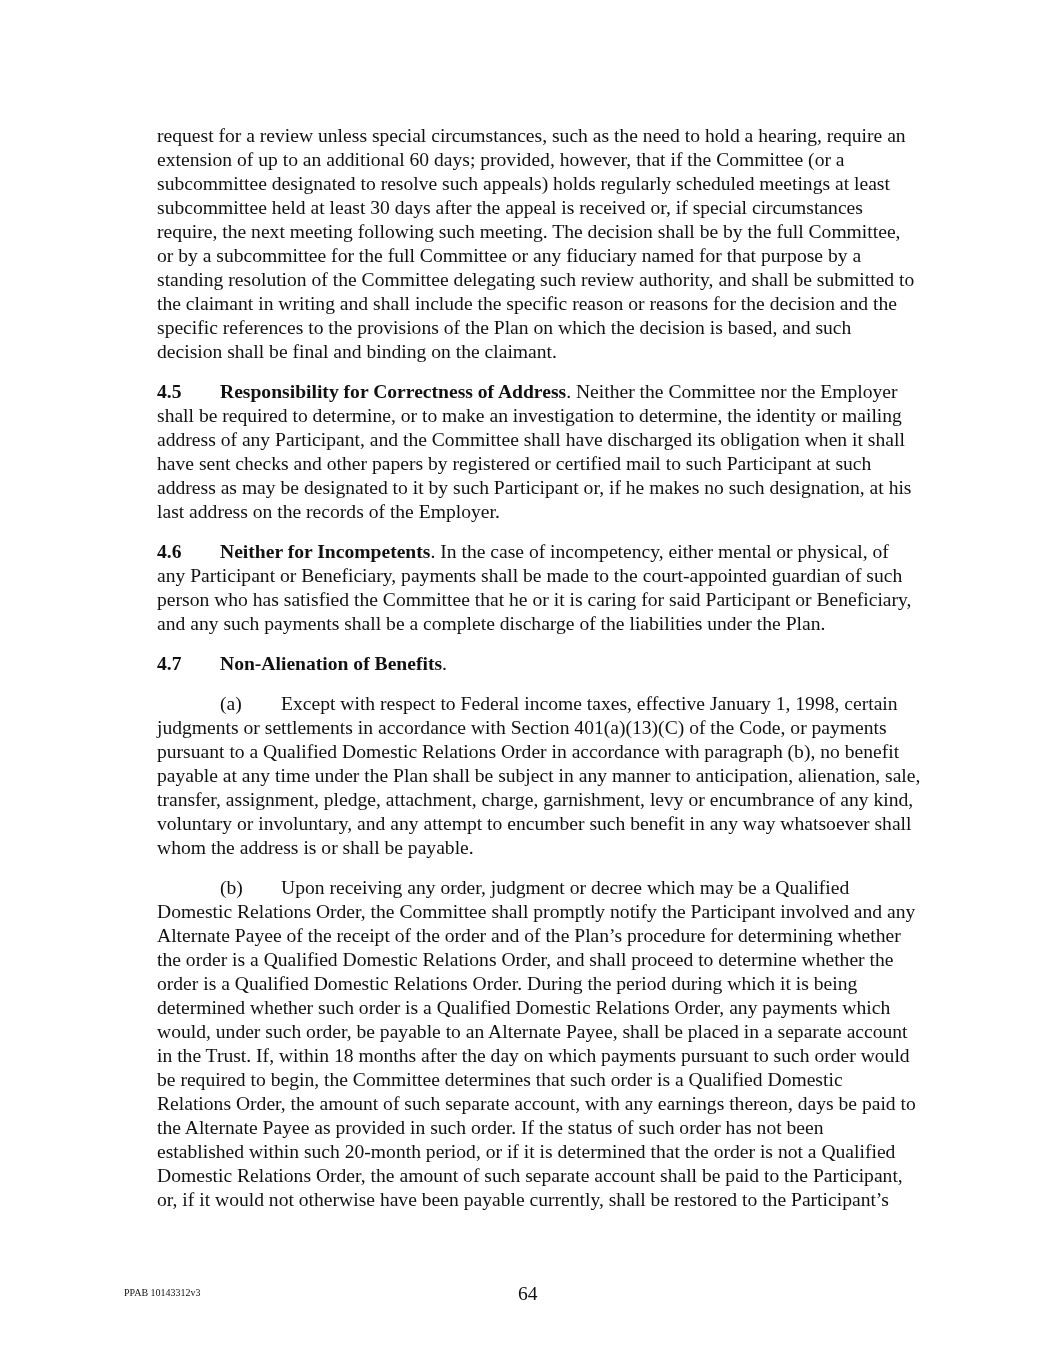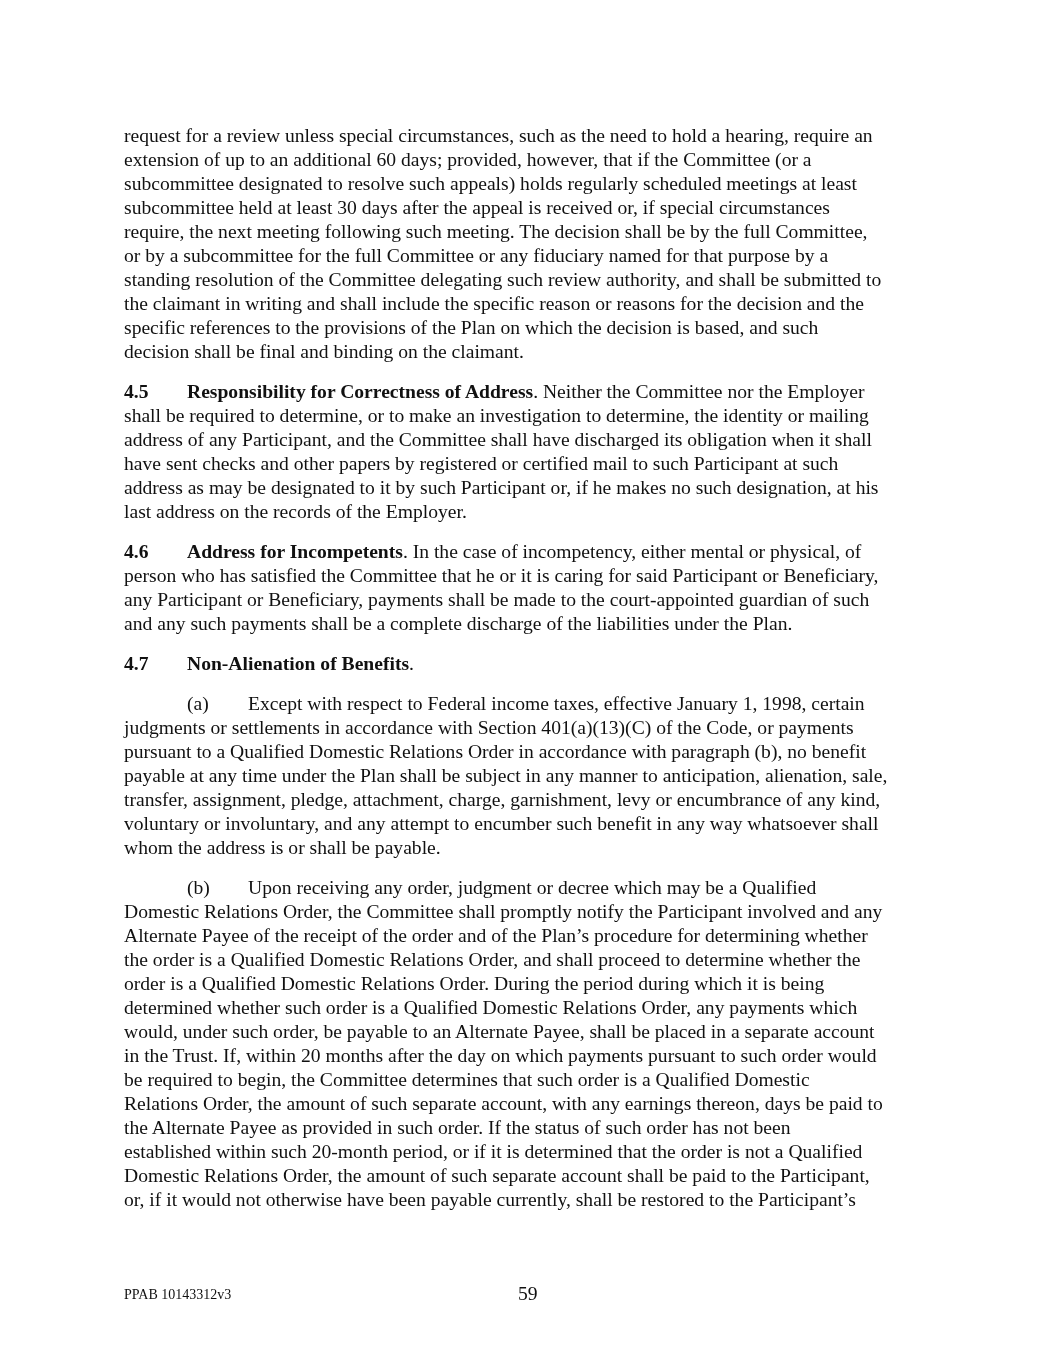--- a/index.html
+++ b/index.html
@@ -20,20 +20,21 @@
       left: 124px;
       top: 124px;
       width: 815px;
     }
     .line {
       display: block;
       white-space: nowrap;
       font-size: 19.6px;
       line-height: 24px;
       height: 24px;
+      margin-left: 33px;
     }
     .para {
       margin: 0 0 16px 0;
     }
     .sec-num {
       font-weight: bold;
       display: inline-block;
       width: 63px;
     }
     .sec-title {
@@ -51,21 +52,21 @@
       position: absolute;
       top: 1283px;
       left: 124px;
       width: 815px;
       height: 20px;
     }
     .footer-id {
       position: absolute;
       left: 0;
       top: 4px;
-      font-size: 14px;
+      font-size: 10px;
     }
     .footer-page {
       position: absolute;
       left: 394px;
       top: 0;
       font-size: 19.6px;
     }
   </style>
 </head>
 <body>
@@ -88,23 +89,23 @@
   <div class="para">
     <span class="line"><span class="sec-num">4.5</span><span class="sec-title">Responsibility for Correctness of Address</span><span>.  Neither the Committee nor the Employer</span></span>
     <span class="line">shall be required to determine, or to make an investigation to determine, the identity or mailing</span>
     <span class="line">address of any Participant, and the Committee shall have discharged its obligation when it shall</span>
     <span class="line">have sent checks and other papers by registered or certified mail to such Participant at such</span>
     <span class="line">address as may be designated to it by such Participant or, if he makes no such designation, at his</span>
     <span class="line">last address on the records of the Employer.</span>
   </div>
 
   <div class="para">
-    <span class="line"><span class="sec-num">4.6</span><span class="sec-title">Address for Incompetents</span><span>.  In the case of incompetency, either mental or physical, of</span></span>
+    <span class="line"><span class="sec-num">4.6</span><span class="sec-title">Neither for Incompetents</span><span>.  In the case of incompetency, either mental or physical, of</span></span>
+    <span class="line">any Participant or Beneficiary, payments shall be made to the court-appointed guardian of such</span>
     <span class="line">person who has satisfied the Committee that he or it is caring for said Participant or Beneficiary,</span>
-    <span class="line">any Participant or Beneficiary, payments shall be made to the court-appointed guardian of such</span>
     <span class="line">and any such payments shall be a complete discharge of the liabilities under the Plan.</span>
   </div>
 
   <div class="para">
     <span class="line"><span class="sec-num">4.7</span><span class="sec-title">Non-Alienation of Benefits</span><span>.</span></span>
   </div>
 
   <div class="para">
     <span class="line"><span class="sub-indent"></span><span class="sub-label">(a)</span><span>Except with respect to Federal income taxes, effective January 1, 1998, certain</span></span>
     <span class="line">judgments or settlements in accordance with Section 401(a)(13)(C) of the Code, or payments</span>
@@ -116,27 +117,27 @@
   </div>
 
   <div class="para">
     <span class="line"><span class="sub-indent"></span><span class="sub-label">(b)</span><span>Upon receiving any order, judgment or decree which may be a Qualified</span></span>
     <span class="line">Domestic Relations Order, the Committee shall promptly notify the Participant involved and any</span>
     <span class="line">Alternate Payee of the receipt of the order and of the Plan’s procedure for determining whether</span>
     <span class="line">the order is a Qualified Domestic Relations Order, and shall proceed to determine whether the</span>
     <span class="line">order is a Qualified Domestic Relations Order.  During the period during which it is being</span>
     <span class="line">determined whether such order is a Qualified Domestic Relations Order, any payments which</span>
     <span class="line">would, under such order, be payable to an Alternate Payee, shall be placed in a separate account</span>
-    <span class="line">in the Trust.  If, within 20 months after the day on which payments pursuant to such order would</span>
+    <span class="line">in the Trust.  If, within 18 months after the day on which payments pursuant to such order would</span>
     <span class="line">be required to begin, the Committee determines that such order is a Qualified Domestic</span>
     <span class="line">Relations Order, the amount of such separate account, with any earnings thereon, days be paid to</span>
     <span class="line">the Alternate Payee as provided in such order.  If the status of such order has not been</span>
     <span class="line">established within such 20-month period, or if it is determined that the order is not a Qualified</span>
     <span class="line">Domestic Relations Order, the amount of such separate account shall be paid to the Participant,</span>
     <span class="line">or, if it would not otherwise have been payable currently, shall be restored to the Participant’s</span>
   </div>
 
 </div>
 
 <div class="footer">
   <span class="footer-id">PPAB 10143312v3</span>
-  <span class="footer-page">59</span>
+  <span class="footer-page">64</span>
 </div>
 
 </body></html>

